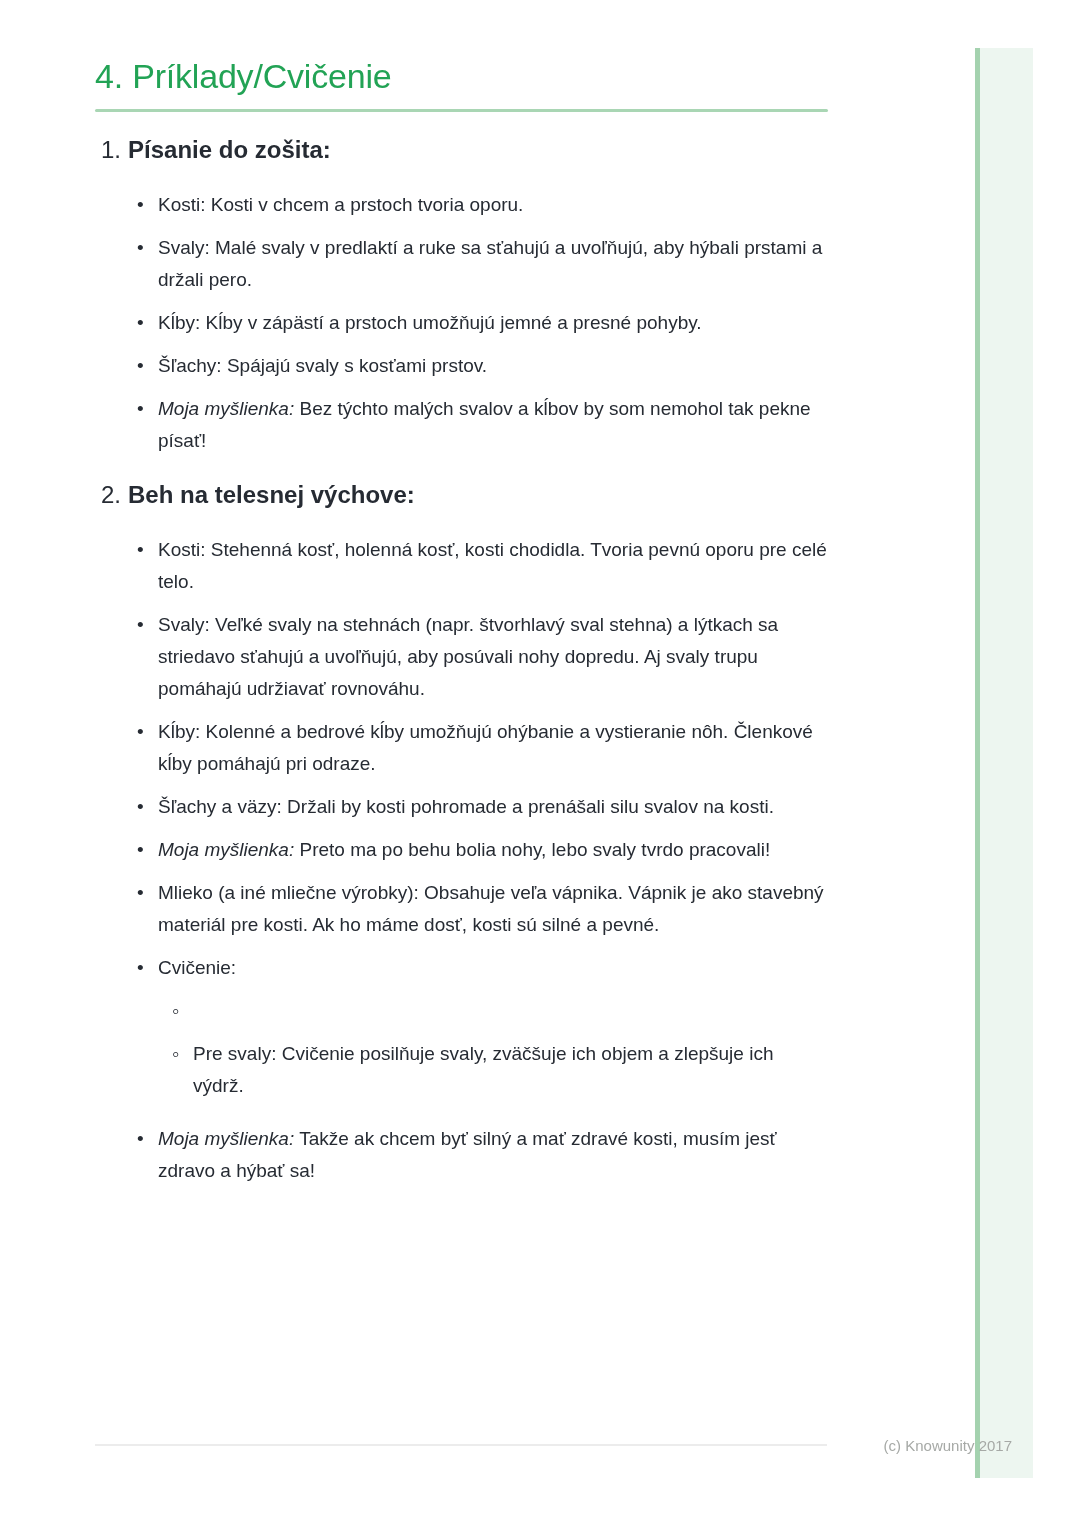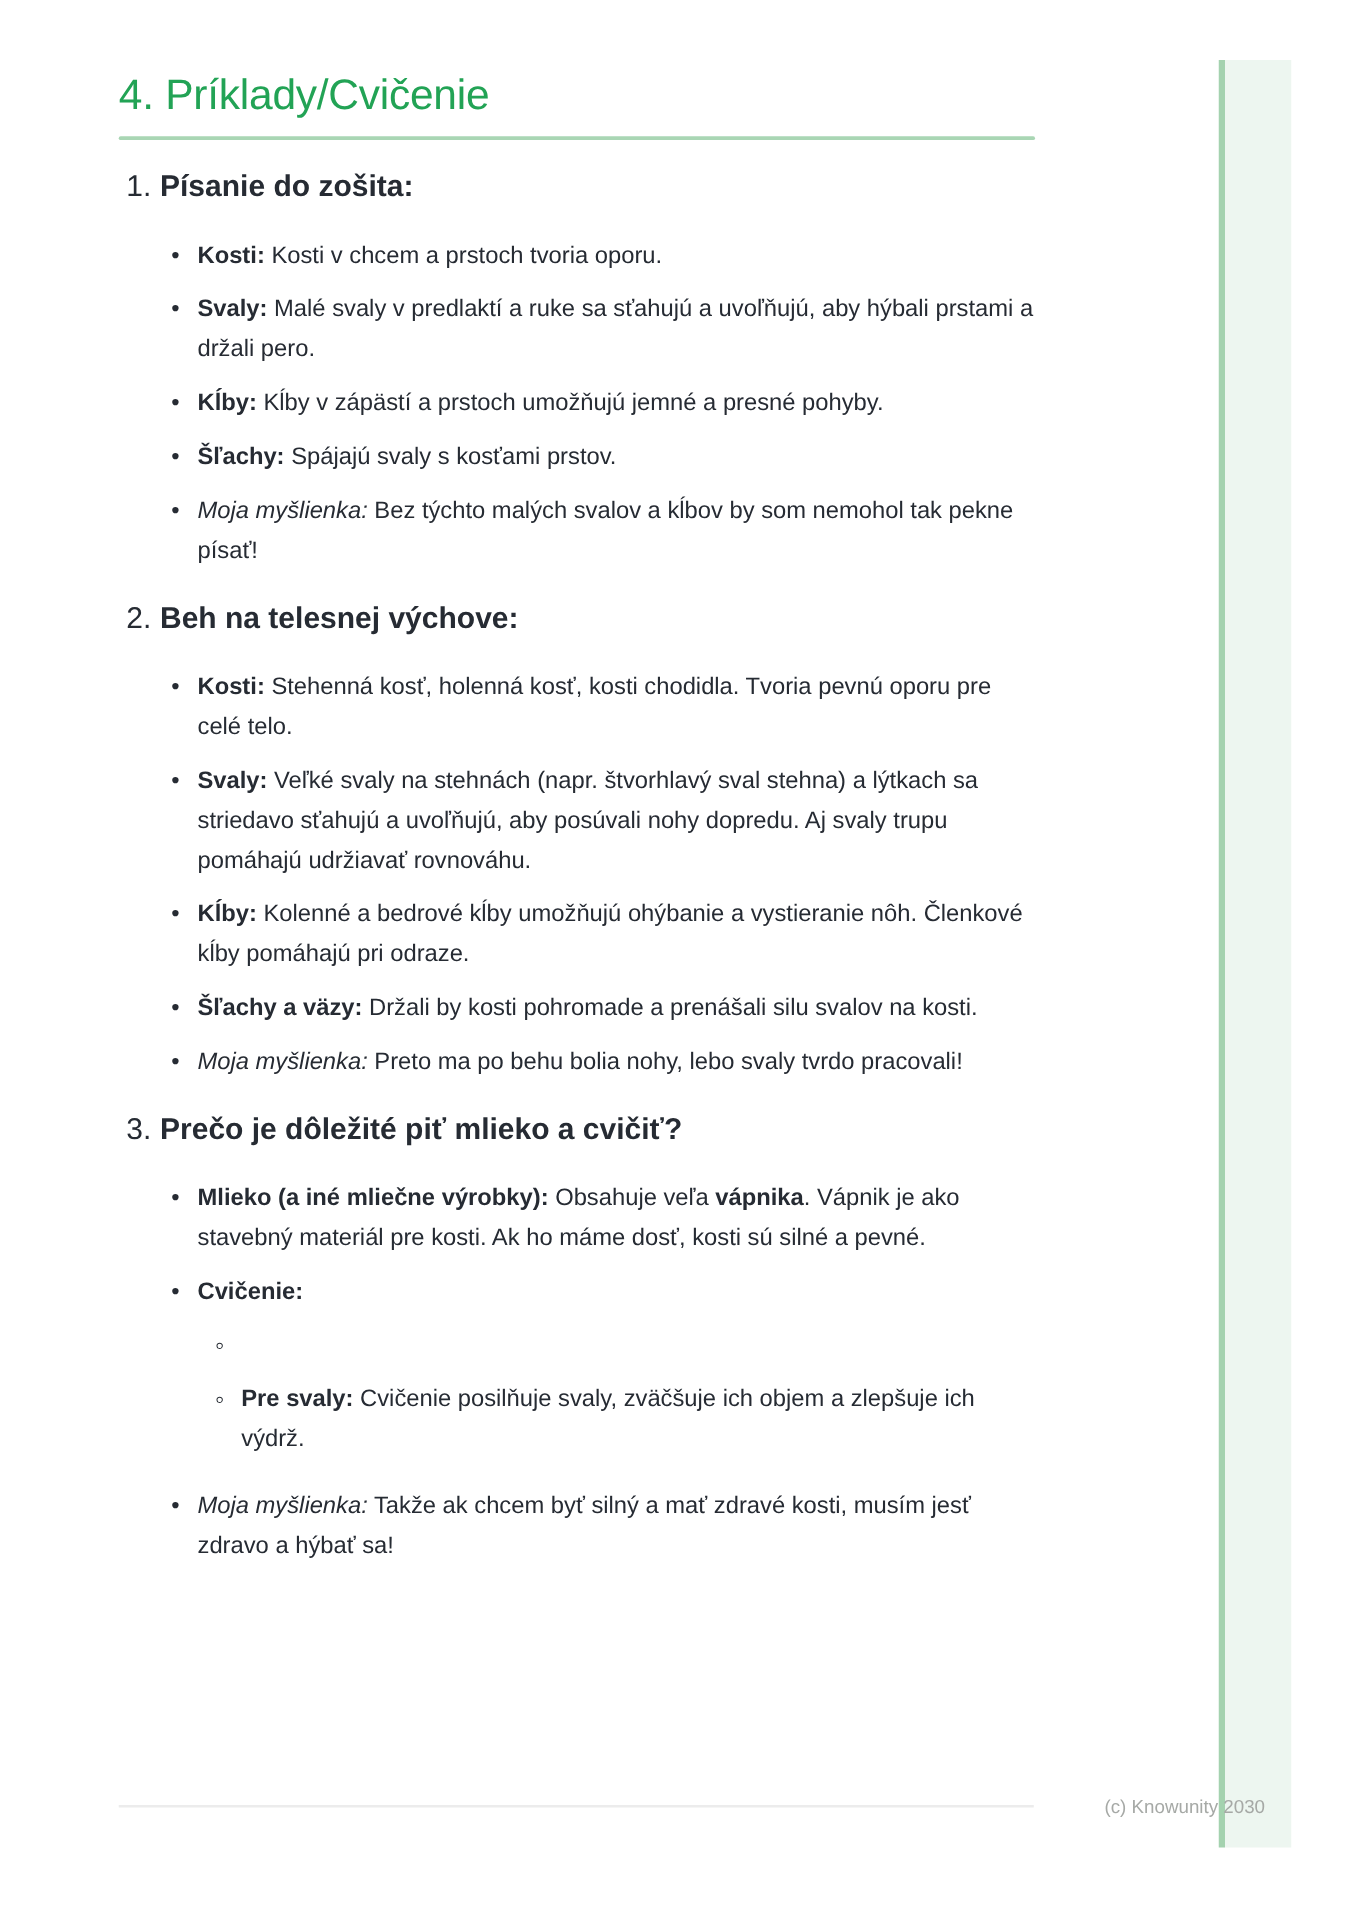--- a/index.html
+++ b/index.html
@@ -54,21 +54,21 @@
   .sec-title{font-weight:700;}
   .row{
     display:flex;margin-bottom:11px;font-size:19px;line-height:32px;
   }
   .row .bullet{
     flex:none;margin-left:42px;width:21px;
     color:var(--text-dark);
   }
   .row.sub .bullet{margin-left:77px;font-size:21px;}
   .row .bullet-text{flex:1;margin:0;}
-  .row b{font-weight:700;}
+  .row b{font-weight:400;}
   .row i.lead{font-weight:400;}
   .row.extra-gap{margin-top:21px;}
   
   .footer{
     position:absolute;left:95px;top:1437px;width:917px;height:16px;
     display:flex;align-items:center;z-index:3;
   }
   .footer-line{
     width:732px;height:2px;background:var(--divider-gray);flex:none;
   }
@@ -137,21 +137,20 @@
             <p class="bullet-text"><b>Šľachy a väzy:</b><span> Držali by kosti pohromade a prenášali silu svalov na kosti.</span></p>
           </div>
         <div class="row">
             <span class="bullet">•</span>
             <p class="bullet-text"><i class="lead">Moja myšlienka:</i><span> Preto ma po behu bolia nohy, lebo svaly tvrdo pracovali!</span></p>
           </div>
       </div>
     </div>
 
     <div class="section">
-      <div class="sec-head"><span class="sec-num">3.</span><span class="sec-title">Prečo je dôležité piť mlieko a cvičiť?</span></div>
       <div class="items">
         <div class="row">
             <span class="bullet">•</span>
             <p class="bullet-text"><b>Mlieko (a iné mliečne výrobky):</b><span> Obsahuje veľa </span><b>vápnika</b><span>. Vápnik je ako stavebný materiál pre kosti. Ak ho máme dosť, kosti sú silné a pevné.</span></p>
           </div>
         <div class="row">
             <span class="bullet">•</span>
             <p class="bullet-text"><b>Cvičenie:</b><span></span></p>
           </div>
         <div class="row sub">
@@ -165,16 +164,16 @@
             <span class="bullet">•</span>
             <p class="bullet-text"><i class="lead">Moja myšlienka:</i><span> Takže ak chcem byť silný a mať zdravé kosti, musím jesť zdravo a hýbať sa!</span></p>
           </div>
       </div>
     </div>
 
   </div>
 
   <div class="footer">
     <div class="footer-line"></div>
-    <span class="copyright">(c) Knowunity 2030</span>
+    <span class="copyright">(c) Knowunity 2017</span>
   </div>
 
 </div>
 
 </body></html>

